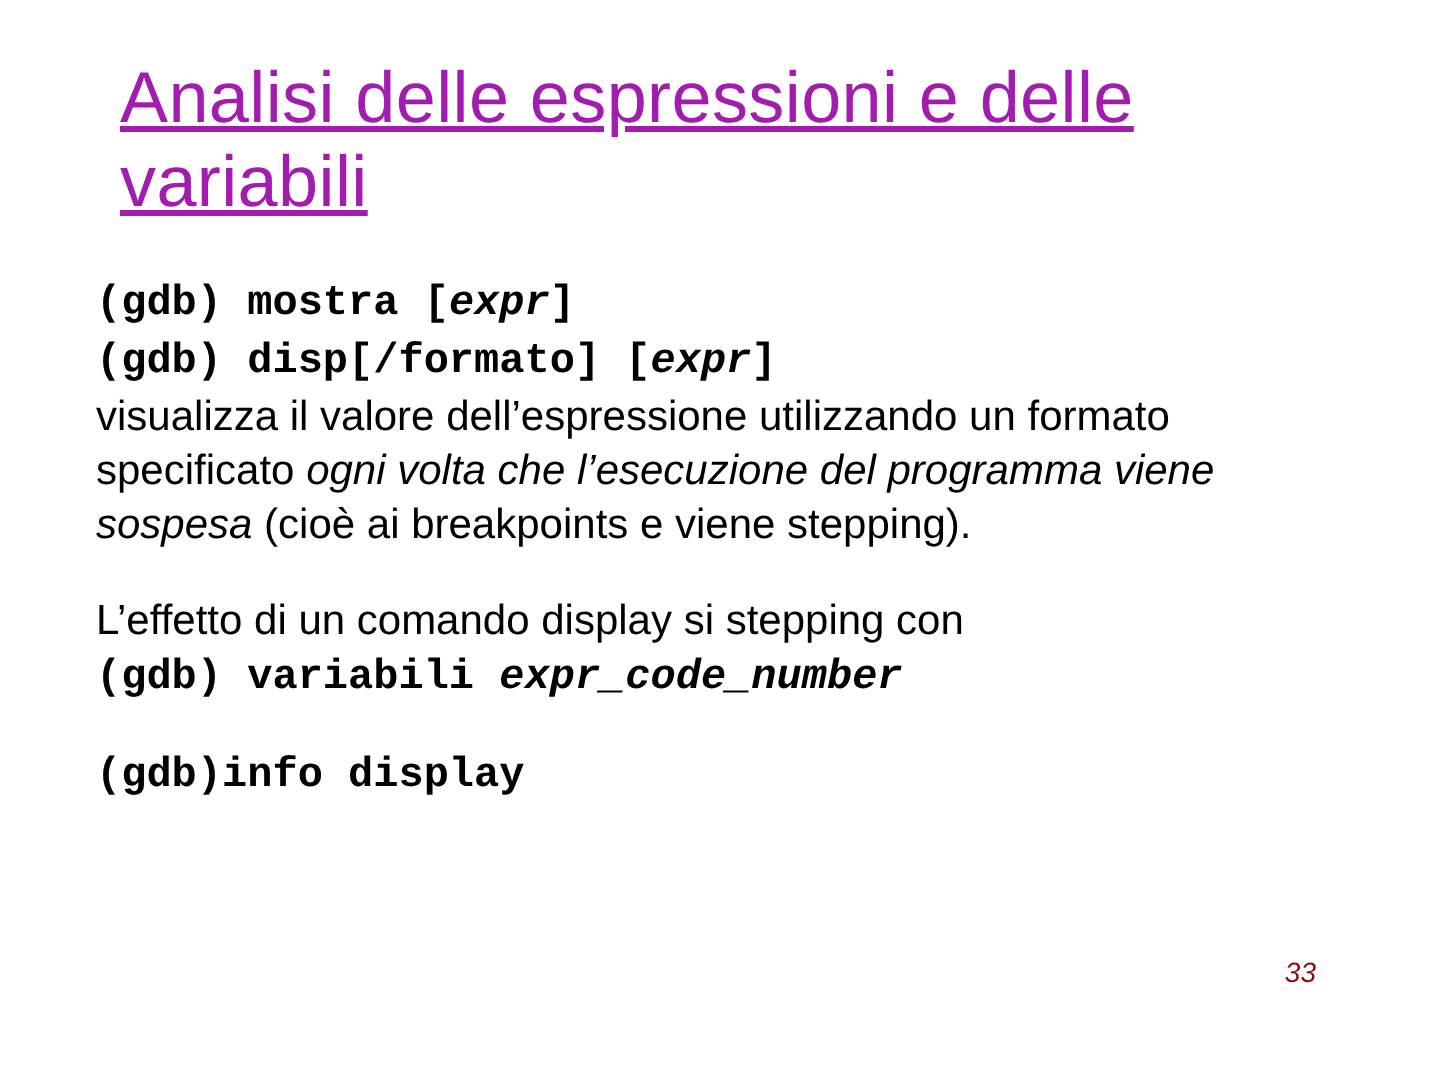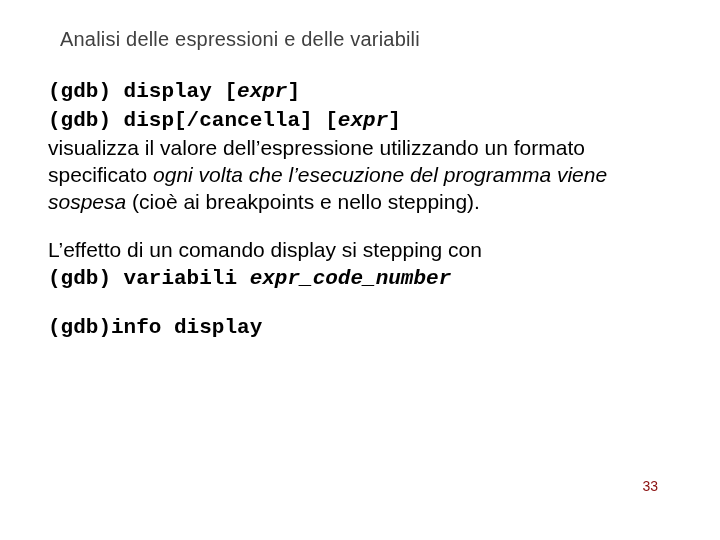--- a/index.html
+++ b/index.html
@@ -1,42 +1,42 @@
 <!DOCTYPE html>
 <html><head>
   <meta charset="utf-8">
   <style>
     * { box-sizing: border-box; margin: 0; padding: 0; }
     html, body { width: 720px; height: 540px; background: #fff; font-family: Arial, Helvetica, sans-serif; }
     .slide { padding: 20px 48px 0 48px; color: #000; }
-    .title { font-size: 20px; color: #404040; font-weight: normal; margin: 8px 0 26px 12px; letter-spacing: 0.2px; }
+    .title { font-size: 36px; color: #a21caf; font-weight: normal; margin: 8px 0 26px 12px; letter-spacing: 0.2px; text-decoration: underline; }
     .body { font-size: 21px; line-height: 1.28; }
     .mono { font-family: "Courier New", Courier, monospace; font-weight: bold; }
     .italic { font-style: italic; }
     .para { margin-bottom: 22px; }
-    .page { position: absolute; right: 62px; bottom: 46px; font-size: 14px; color: #8a0f0f; }
+    .page { position: absolute; right: 62px; bottom: 46px; font-size: 14px; color: #8a0f0f; font-style: italic; }
     [data-bind]::before { content: ""; }
   </style>
 </head>
 <body>
 
 <div class="slide">
   <h1 class="title" data-bind="title">Analisi delle espressioni e delle variabili</h1>
 
   <div class="body">
 
     <div class="para">
       <div>
-        <span class="mono" data-bind="p1.l1a">(gdb) display [</span><span class="mono italic" data-bind="p1.l1b">expr</span><span class="mono" data-bind="p1.l1c">]</span>
+        <span class="mono" data-bind="p1.l1a">(gdb) mostra [</span><span class="mono italic" data-bind="p1.l1b">expr</span><span class="mono" data-bind="p1.l1c">]</span>
       </div>
       <div>
-        <span class="mono" data-bind="p1.l2a">(gdb) disp[/cancella] [</span><span class="mono italic" data-bind="p1.l2b">expr</span><span class="mono" data-bind="p1.l2c">]</span>
+        <span class="mono" data-bind="p1.l2a">(gdb) disp[/formato] [</span><span class="mono italic" data-bind="p1.l2b">expr</span><span class="mono" data-bind="p1.l2c">]</span>
       </div>
       <div>
-        <span data-bind="p1.t1">visualizza il valore dell’espressione utilizzando un formato specificato </span><span class="italic" data-bind="p1.t2">ogni volta che l’esecuzione del programma viene sospesa</span><span data-bind="p1.t3"> (cioè ai breakpoints e nello stepping).</span>
+        <span data-bind="p1.t1">visualizza il valore dell’espressione utilizzando un formato specificato </span><span class="italic" data-bind="p1.t2">ogni volta che l’esecuzione del programma viene sospesa</span><span data-bind="p1.t3"> (cioè ai breakpoints e viene stepping).</span>
       </div>
     </div>
 
     <div class="para">
       <div data-bind="p2.t1">L’effetto di un comando display si stepping con</div>
       <div>
         <span class="mono" data-bind="p2.l1a">(gdb) variabili </span><span class="mono italic" data-bind="p2.l1b">expr_code_number</span>
       </div>
     </div>
 

